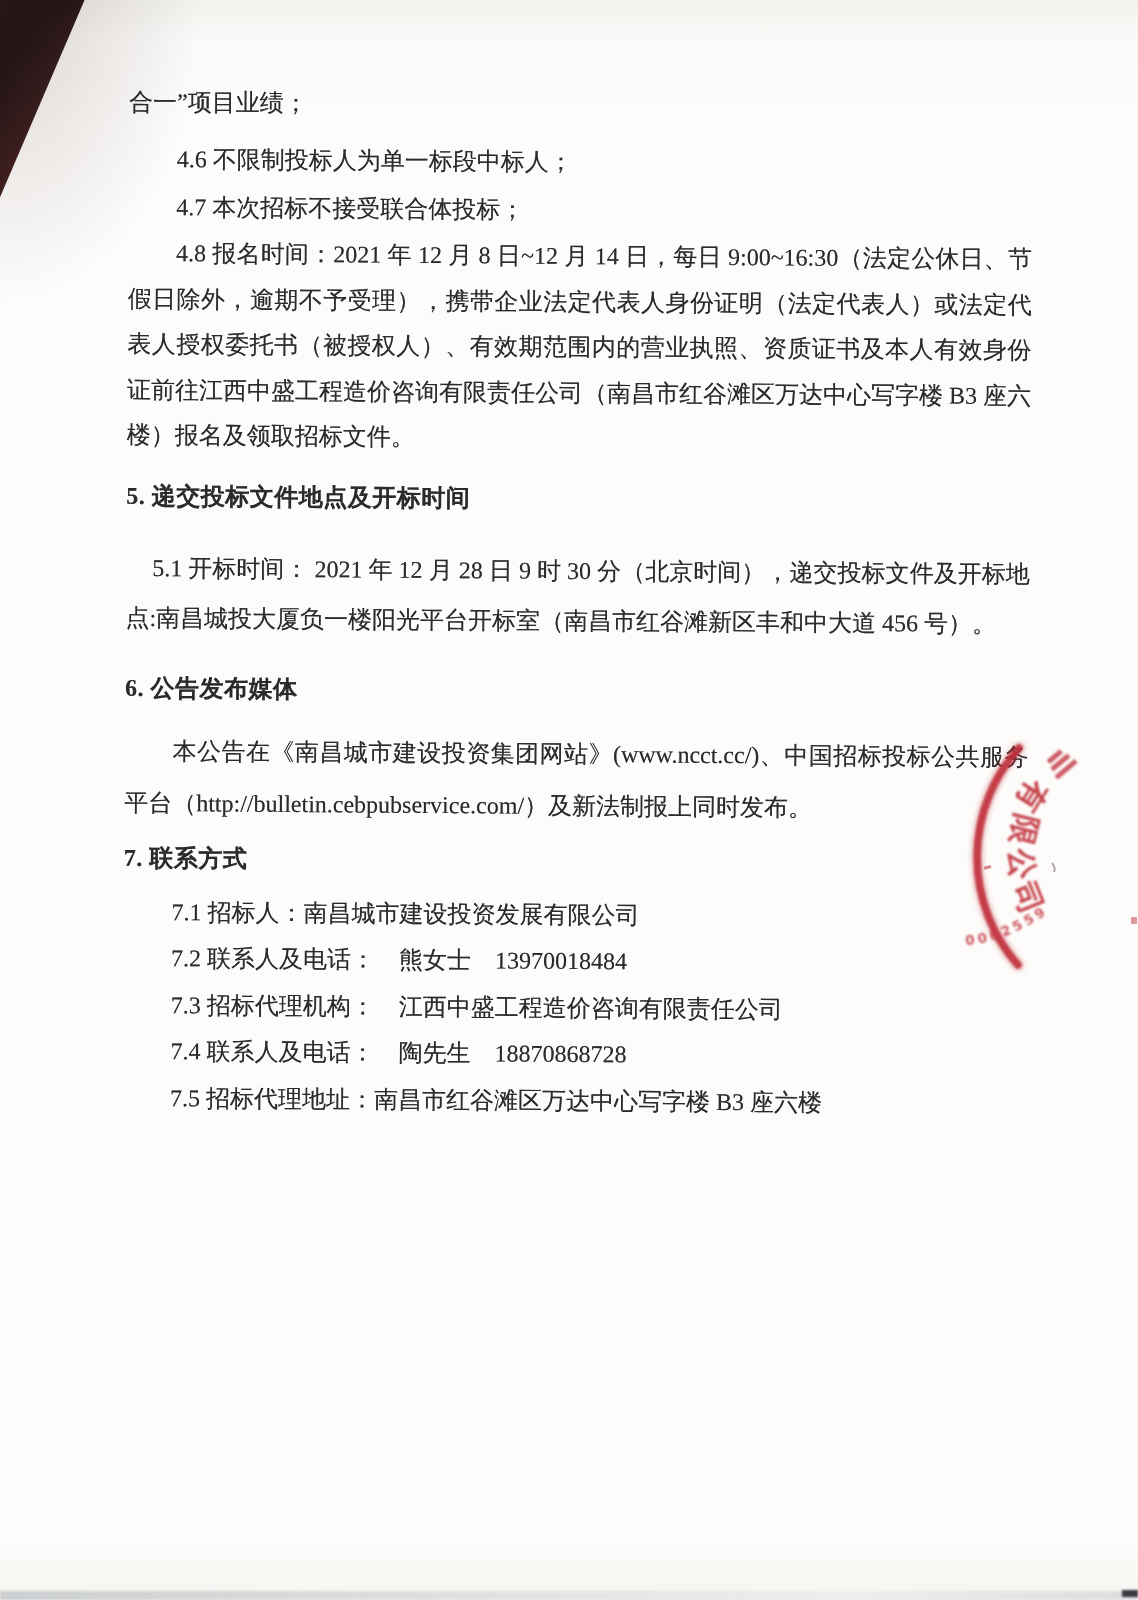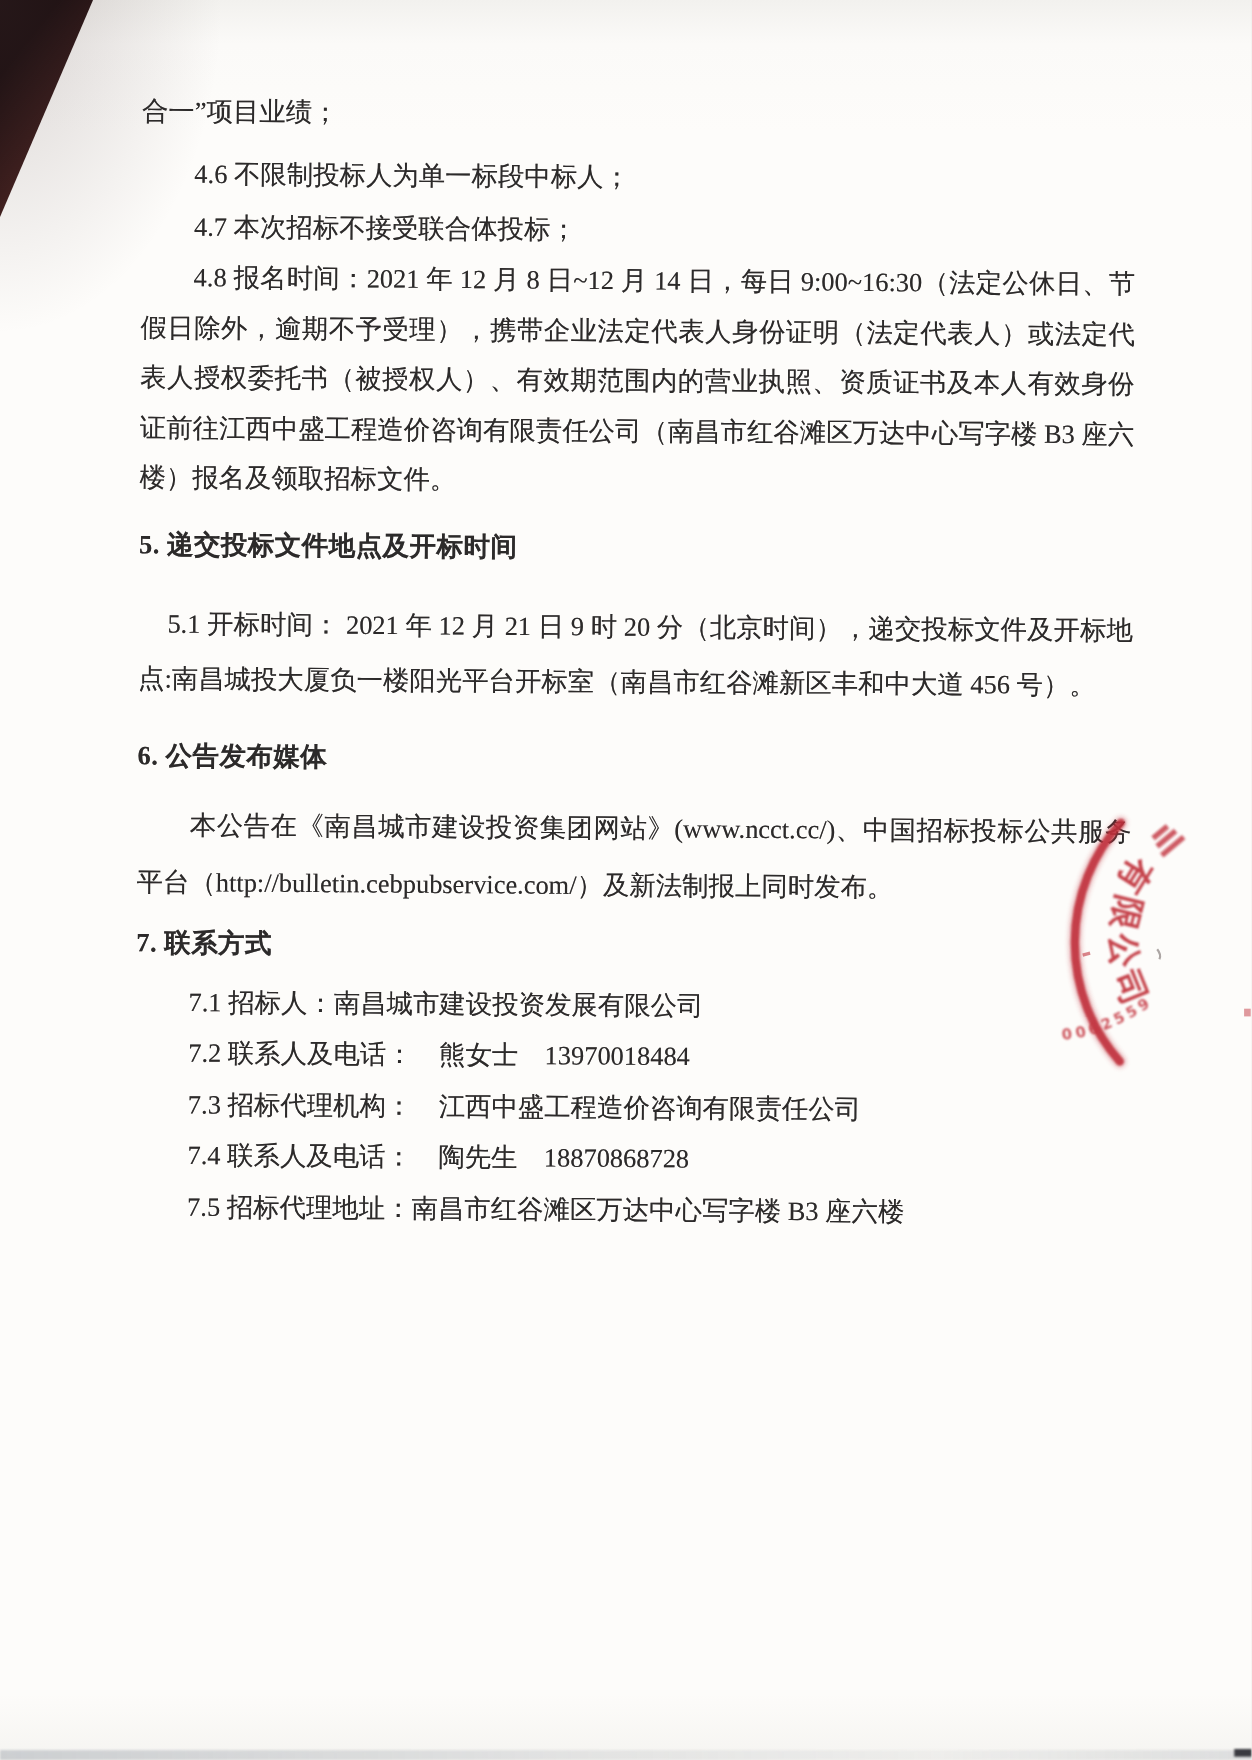--- a/index.html
+++ b/index.html
@@ -85,21 +85,21 @@
 
     <p class="p-cont">合一”项目业绩；</p>
 
     <p class="item first">4.6 不限制投标人为单一标段中标人；</p>
     <p class="item">4.7 本次招标不接受联合体投标；</p>
 
     <p class="para p48"><span>4.8 报名时间：</span><span class="u">2021</span><span> 年 </span><span class="u">12</span><span> 月 </span><span class="u">8</span><span> 日~</span><span class="u">12</span><span> 月 </span><span class="u">14</span><span> 日，每日 9:00~16:30（法定公休日、节假日除外，逾期不予受理），携带企业法定代表人身份证明（法定代表人）或法定代表人授权委托书（被授权人）、有效期范围内的营业执照、资质证书及本人有效身份证前往江西中盛工程造价咨询有限责任公司（南昌市红谷滩区万达中心写字楼 B3 座六楼）报名及领取招标文件。</span></p>
 
     <p class="heading h5">5.  递交投标文件地点及开标时间</p>
 
-    <p class="para p51"><span>5.1 开标时间： 2021 年 </span><span class="u">12</span><span> 月 </span><span class="u">21</span><span> 日 </span><span class="u">9</span><span>  时 </span><span class="u">20</span><span> 分（北京时间），递交投标文件及开标地点:南昌城投大厦负一楼阳光平台开标室（南昌市红谷滩新区丰和中大道 456 号）。</span></p>
+    <p class="para p51"><span>5.1 开标时间： 2021 年 </span><span class="u">12</span><span> 月 </span><span class="u">28</span><span> 日 </span><span class="u">9</span><span>  时 </span><span class="u">30</span><span> 分（北京时间），递交投标文件及开标地点:南昌城投大厦负一楼阳光平台开标室（南昌市红谷滩新区丰和中大道 456 号）。</span></p>
 
     <p class="heading h6">6. 公告发布媒体</p>
 
     <p class="para p6">本公告在《南昌城市建设投资集团网站》(www.ncct.cc/)、中国招标投标公共服务平台（http://bulletin.cebpubservice.com/）及新法制报上同时发布。</p>
 
     <p class="heading h7">7. 联系方式</p>
 
     <ul class="contacts">
       <li>7.1 招标人：南昌城市建设投资发展有限公司</li>
       <li>7.2 联系人及电话：　熊女士　13970018484</li>

